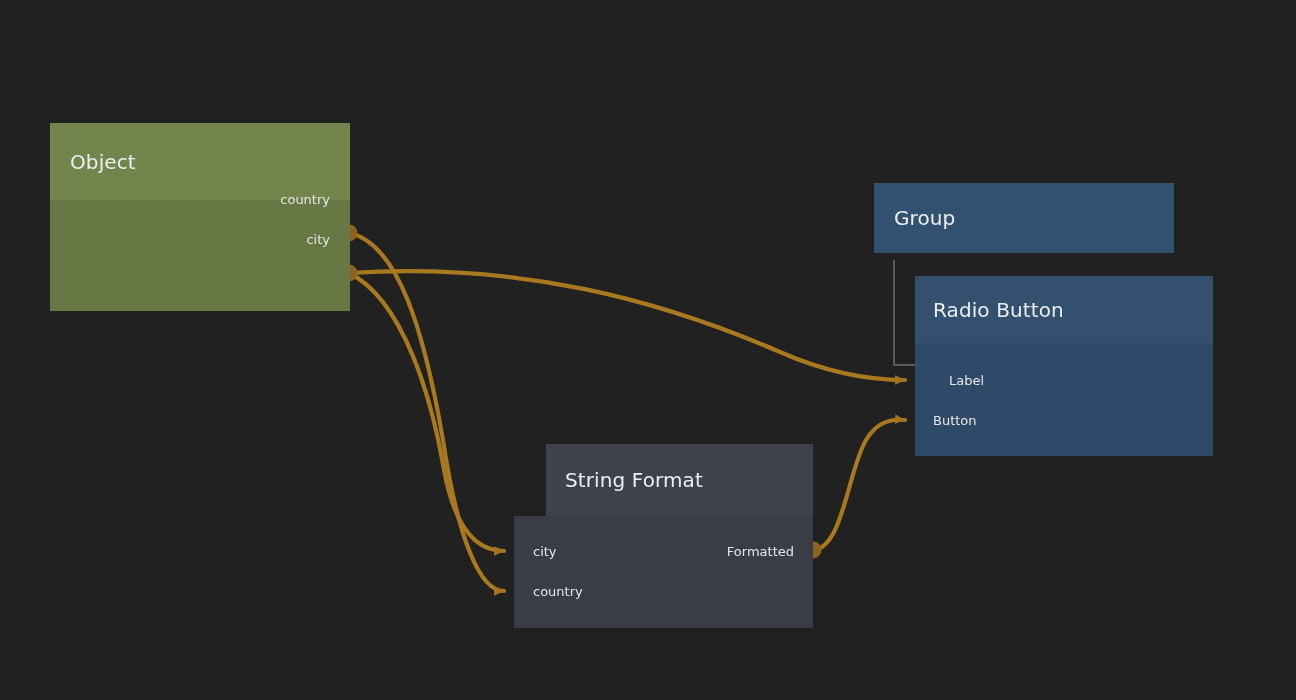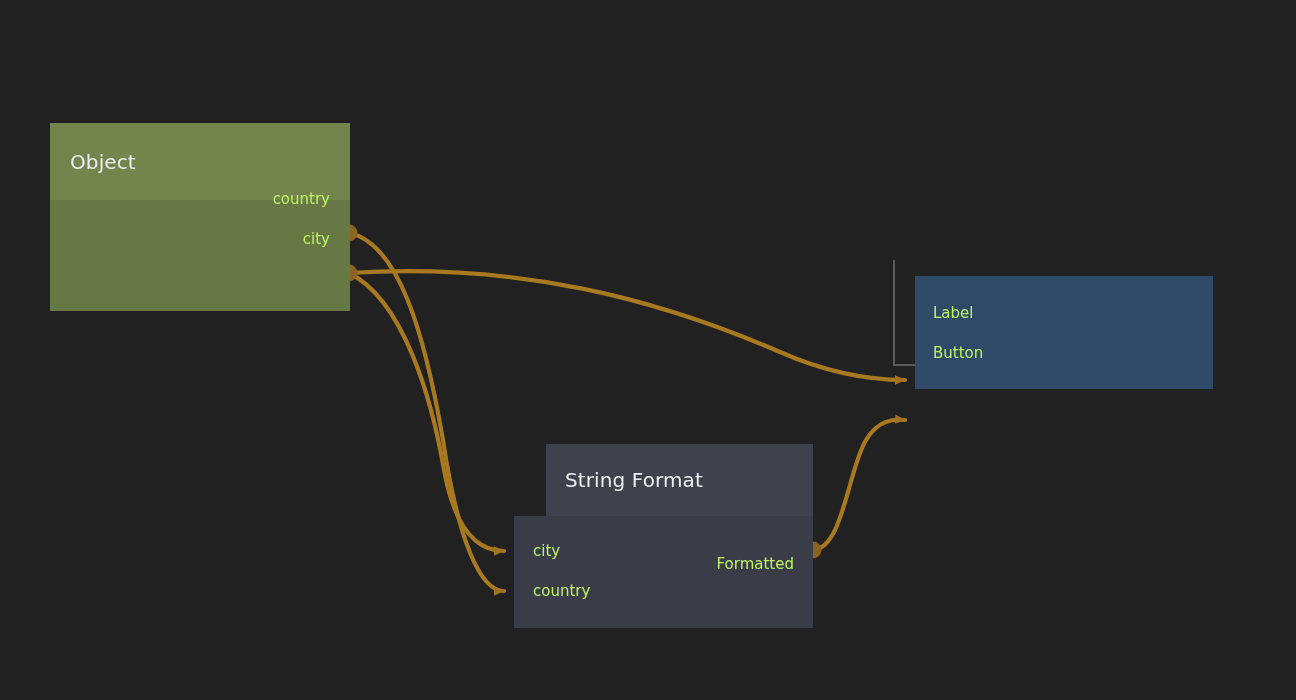--- a/index.html
+++ b/index.html
@@ -46,22 +46,22 @@
   }
   .node-body {
     box-sizing: border-box;
     position: relative;
   }
   .port-row {
     position: absolute;
     display: flex;
     align-items: center;
     height: 24px;
-    font-size: 15px;
-    color: #bef264;
+    font-size: 13px;
+    color: #e5e5e5;
     line-height: 1;
     white-space: nowrap;
   }
   .port-row.in {
     left: 20px;
     justify-content: flex-start;
   }
   .port-row.out {
     right: 20px;
     justify-content: flex-end;
@@ -132,42 +132,50 @@
     <div class="node-body">
       <div class="port-row out" style="top:-13px; right:20px;">
         <span>country</span>
       </div>
       <div class="port-row out" style="top:27px; right:20px;">
         <span>city</span>
       </div>
     </div>
   </div>
 
+  <div class="node" id="node-group">
+    <div class="node-header">
+      <span>Group</span>
+    </div>
+  </div>
 
   <div class="node" id="node-radio">
+    <div class="node-header">
+      <span>Radio Button</span>
+    </div>
     <div class="node-body">
-      <div class="port-row in" style="top:25px; left:18px;text-align:right;">
+      <div class="port-row in" style="top:25px; left:34px;text-align:right;">
         <span>Label</span>
       </div>
       <div class="port-row in" style="top:65px; left:18px;">
         <span>Button</span>
       </div>
     </div>
   </div>
 
   <div class="node" id="node-stringformat">
     <div class="node-header">
       <span>String Format</span>
     </div>
     <div class="node-body">
       <div class="port-row in" style="top:23px; left:19px;">
         <span>city</span>
       </div>
       <div class="port-row in" style="top:63px; left:19px;">
         <span>country</span>
       </div>
-      <div class="port-row out" style="top:36px; right:19px;text-align:center;">
+      <div class="port-row out" style="top:23px; right:19px;text-align:center;">
         <span>Formatted</span>
       </div>
     </div>
   </div>
 
 </div>
 
 </body></html>

